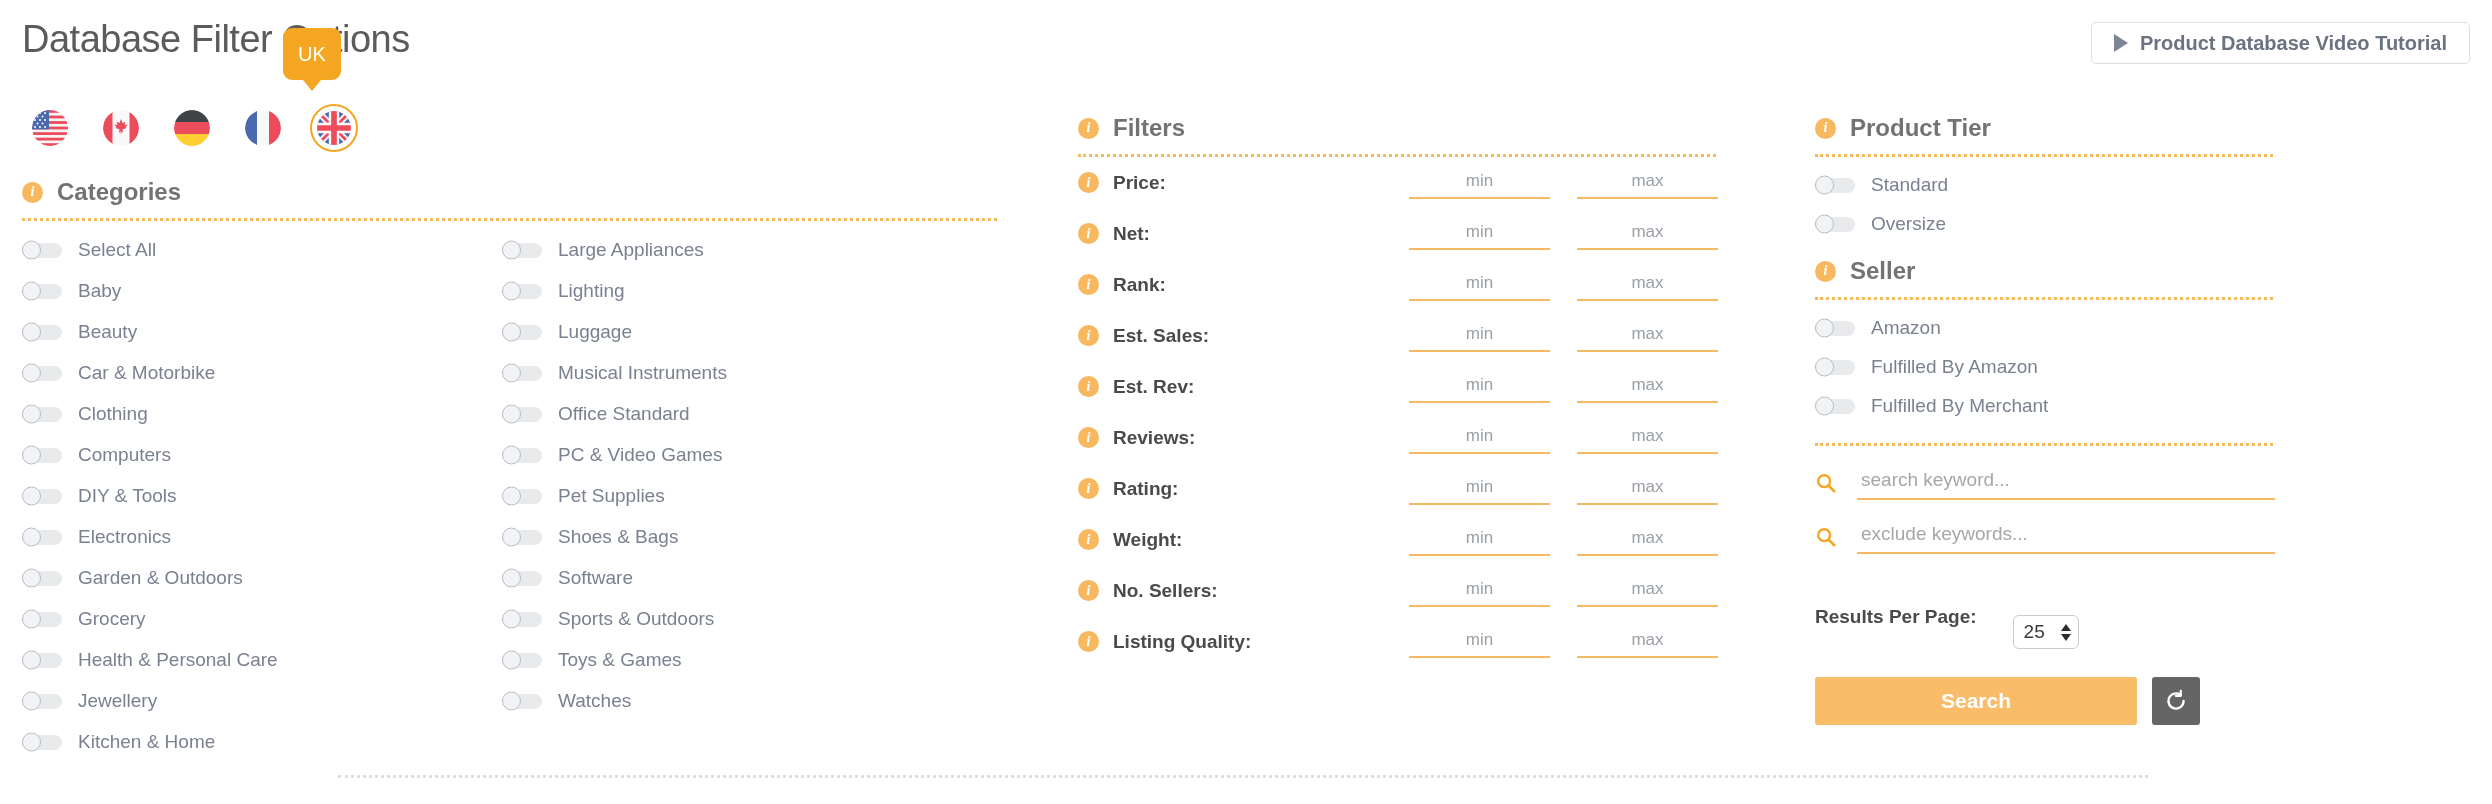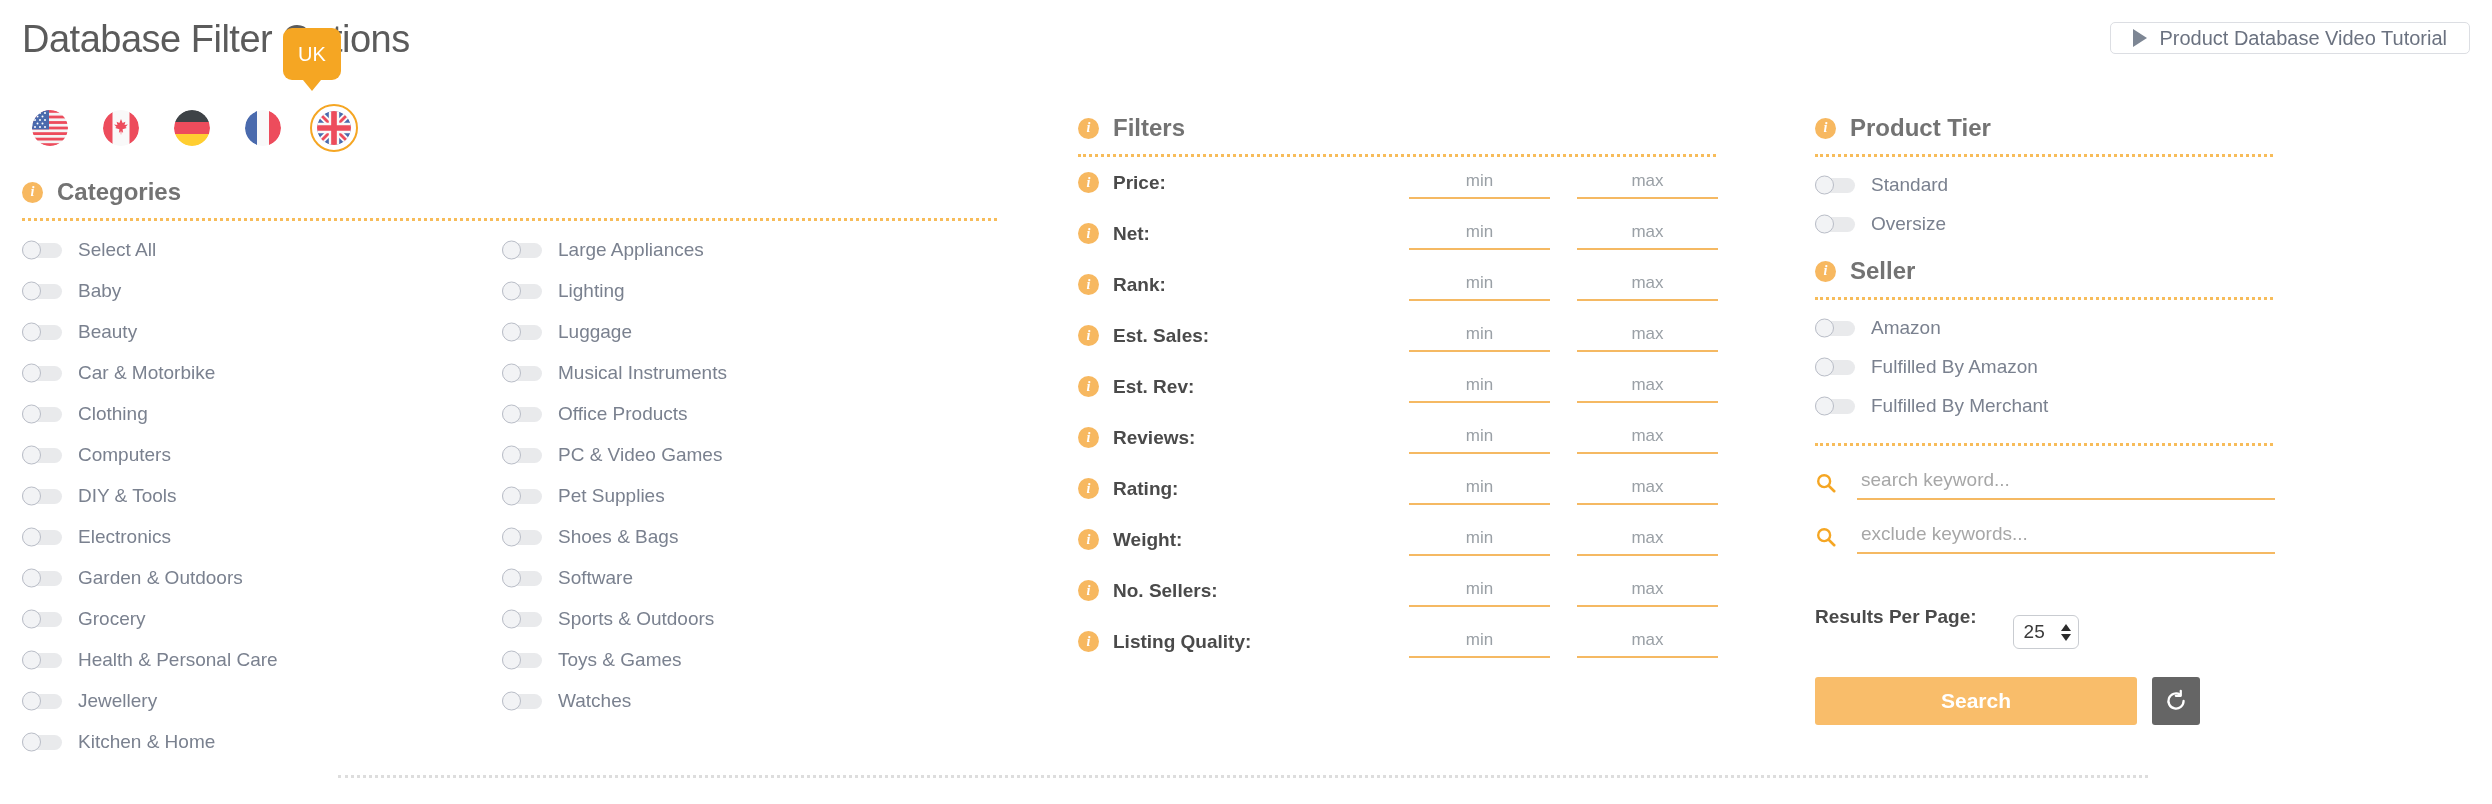--- a/index.html
+++ b/index.html
@@ -26,25 +26,25 @@
   }
   .uk-badge:after {
     content: ""; position: absolute; left: 50%; top: 100%;
     transform: translateX(-50%);
     border-left: 9px solid transparent;
     border-right: 9px solid transparent;
     border-top: 11px solid #f5a623;
   }
   .tutorial-btn {
     position: absolute; right: 22px; top: 22px;
-    height: 32px; padding: 0 22px;
+    height: 42px; padding: 0 22px;
     border: 1px solid #dcdee3; border-radius: 5px;
     background: #ffffff; color: #6b7280;
     font-size: 20px; display: flex; align-items: center; gap: 12px;
-    cursor: pointer; white-space: nowrap;
+    cursor: pointer; white-space: nowrap; font-weight: bold;
   }
   .play-tri {
     width: 0; height: 0;
     border-top: 9px solid transparent;
     border-bottom: 9px solid transparent;
     border-left: 14px solid #7d8694;
   }
 
   
   .flag-row { position: absolute; left: 26px; top: 104px; display: flex; gap: 23px; }
@@ -378,21 +378,21 @@
         <div class="tg-row">
             <span class="toggle">
               <span class="knob"></span>
             </span>
             <span class="tg-label">Musical Instruments</span>
           </div>
         <div class="tg-row">
             <span class="toggle">
               <span class="knob"></span>
             </span>
-            <span class="tg-label">Office Products</span>
+            <span class="tg-label">Office Standard</span>
           </div>
         <div class="tg-row">
             <span class="toggle">
               <span class="knob"></span>
             </span>
             <span class="tg-label">PC &amp; Video Games</span>
           </div>
         <div class="tg-row">
             <span class="toggle">
               <span class="knob"></span>

